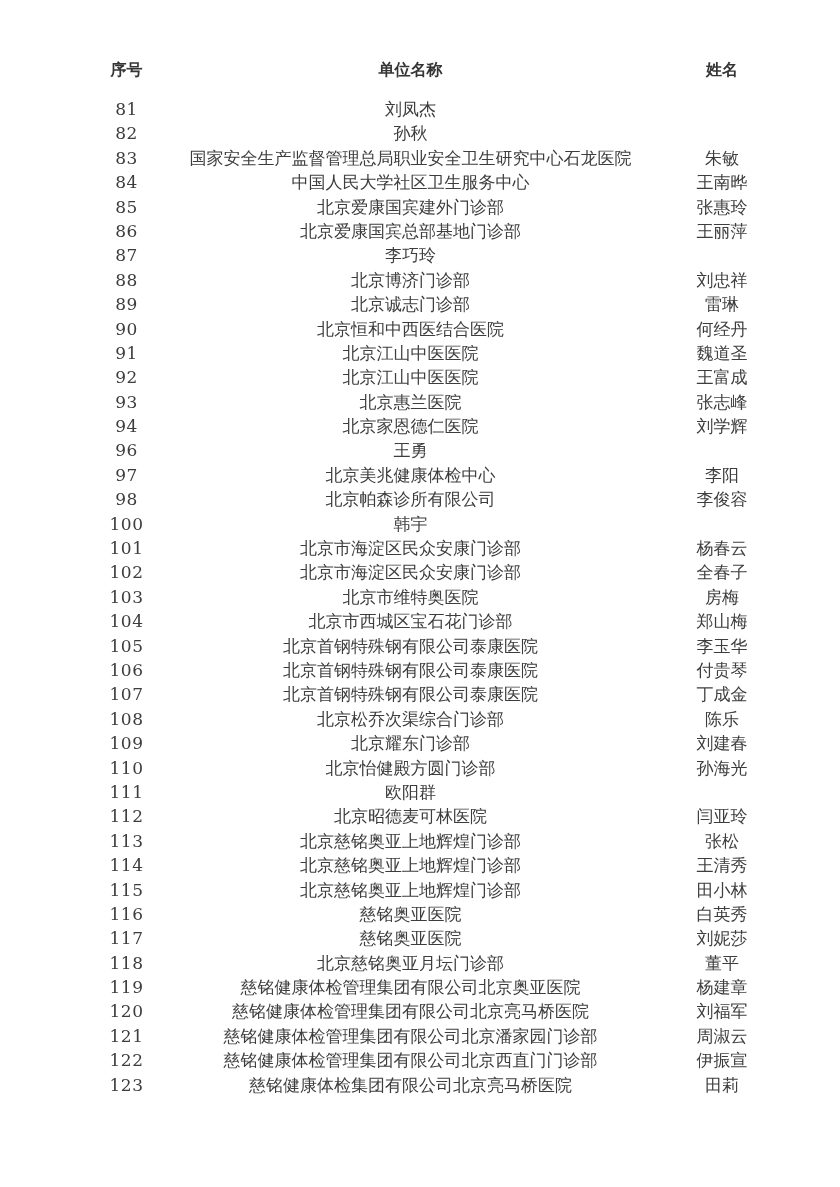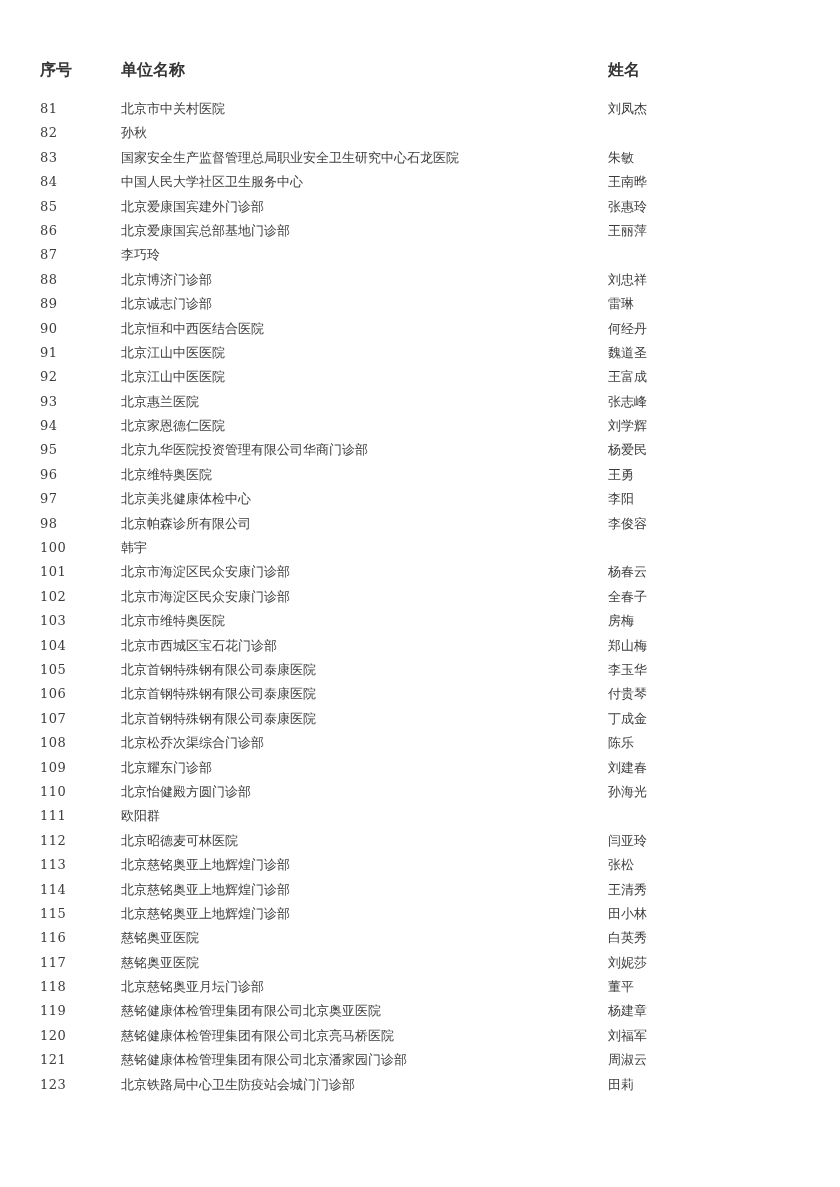--- a/index.html
+++ b/index.html
@@ -11,38 +11,39 @@
     width: 840px;
     height: 1187px;
     overflow: hidden;
     font-family: "DejaVu Serif", "Liberation Serif", serif;
     color: #3d3d3d;
   }
   .page {
     box-sizing: border-box;
     width: 840px;
     height: 1187px;
-    padding: 60px 50px 0 40px;
+    padding: 60px 50px 0 86px;
     background: #ffffff;
+    text-align: center;
   }
   .grid-row {
     display: grid;
     grid-template-columns: 81px 487px 1fr;
     align-items: baseline;
   }
   .header-row {
     font-weight: bold;
     font-size: 16px;
     height: 37px;
     color: #353535;
   }
   .data-row {
     height: 24.4px;
     line-height: 24.4px;
-    font-size: 13px;
+    font-size: 17px;
   }
   .cell {
     white-space: nowrap;
     overflow: hidden;
   }
   .cell-no {
     font-family: "DejaVu Serif", "Liberation Serif", serif;
     letter-spacing: 0.5px;
   }
 </style>
@@ -53,21 +54,20 @@
   <div class="grid-row header-row">
     <div class="cell">序号</div>
     <div class="cell">单位名称</div>
     <div class="cell">姓名</div>
   </div>
 
   <div>
 
       <div class="grid-row data-row">
         <div class="cell cell-no">81</div>
-        <div class="cell">北京市中关村医院</div>
         <div class="cell">刘凤杰</div>
       </div>
 
       <div class="grid-row data-row">
         <div class="cell cell-no">82</div>
         <div class="cell">孙秋</div>
       </div>
 
       <div class="grid-row data-row">
         <div class="cell cell-no">83</div>
@@ -133,29 +133,23 @@
         <div class="cell">北京惠兰医院</div>
         <div class="cell">张志峰</div>
       </div>
 
       <div class="grid-row data-row">
         <div class="cell cell-no">94</div>
         <div class="cell">北京家恩德仁医院</div>
         <div class="cell">刘学辉</div>
       </div>
 
-      <div class="grid-row data-row">
-        <div class="cell cell-no">95</div>
-        <div class="cell">北京九华医院投资管理有限公司华商门诊部</div>
-        <div class="cell">杨爱民</div>
-      </div>
 
       <div class="grid-row data-row">
         <div class="cell cell-no">96</div>
-        <div class="cell">北京维特奥医院</div>
         <div class="cell">王勇</div>
       </div>
 
       <div class="grid-row data-row">
         <div class="cell cell-no">97</div>
         <div class="cell">北京美兆健康体检中心</div>
         <div class="cell">李阳</div>
       </div>
 
       <div class="grid-row data-row">
@@ -288,20 +282,25 @@
         <div class="cell">慈铭健康体检管理集团有限公司北京亮马桥医院</div>
         <div class="cell">刘福军</div>
       </div>
 
       <div class="grid-row data-row">
         <div class="cell cell-no">121</div>
         <div class="cell">慈铭健康体检管理集团有限公司北京潘家园门诊部</div>
         <div class="cell">周淑云</div>
       </div>
 
+      <div class="grid-row data-row">
+        <div class="cell cell-no">122</div>
+        <div class="cell">慈铭健康体检管理集团有限公司北京西直门门诊部</div>
+        <div class="cell">伊振宣</div>
+      </div>
 
       <div class="grid-row data-row">
         <div class="cell cell-no">123</div>
-        <div class="cell">北京铁路局中心卫生防疫站会城门门诊部</div>
+        <div class="cell">慈铭健康体检集团有限公司北京亮马桥医院</div>
         <div class="cell">田莉</div>
       </div>
     </div>
 </div>
 
 </body></html>

